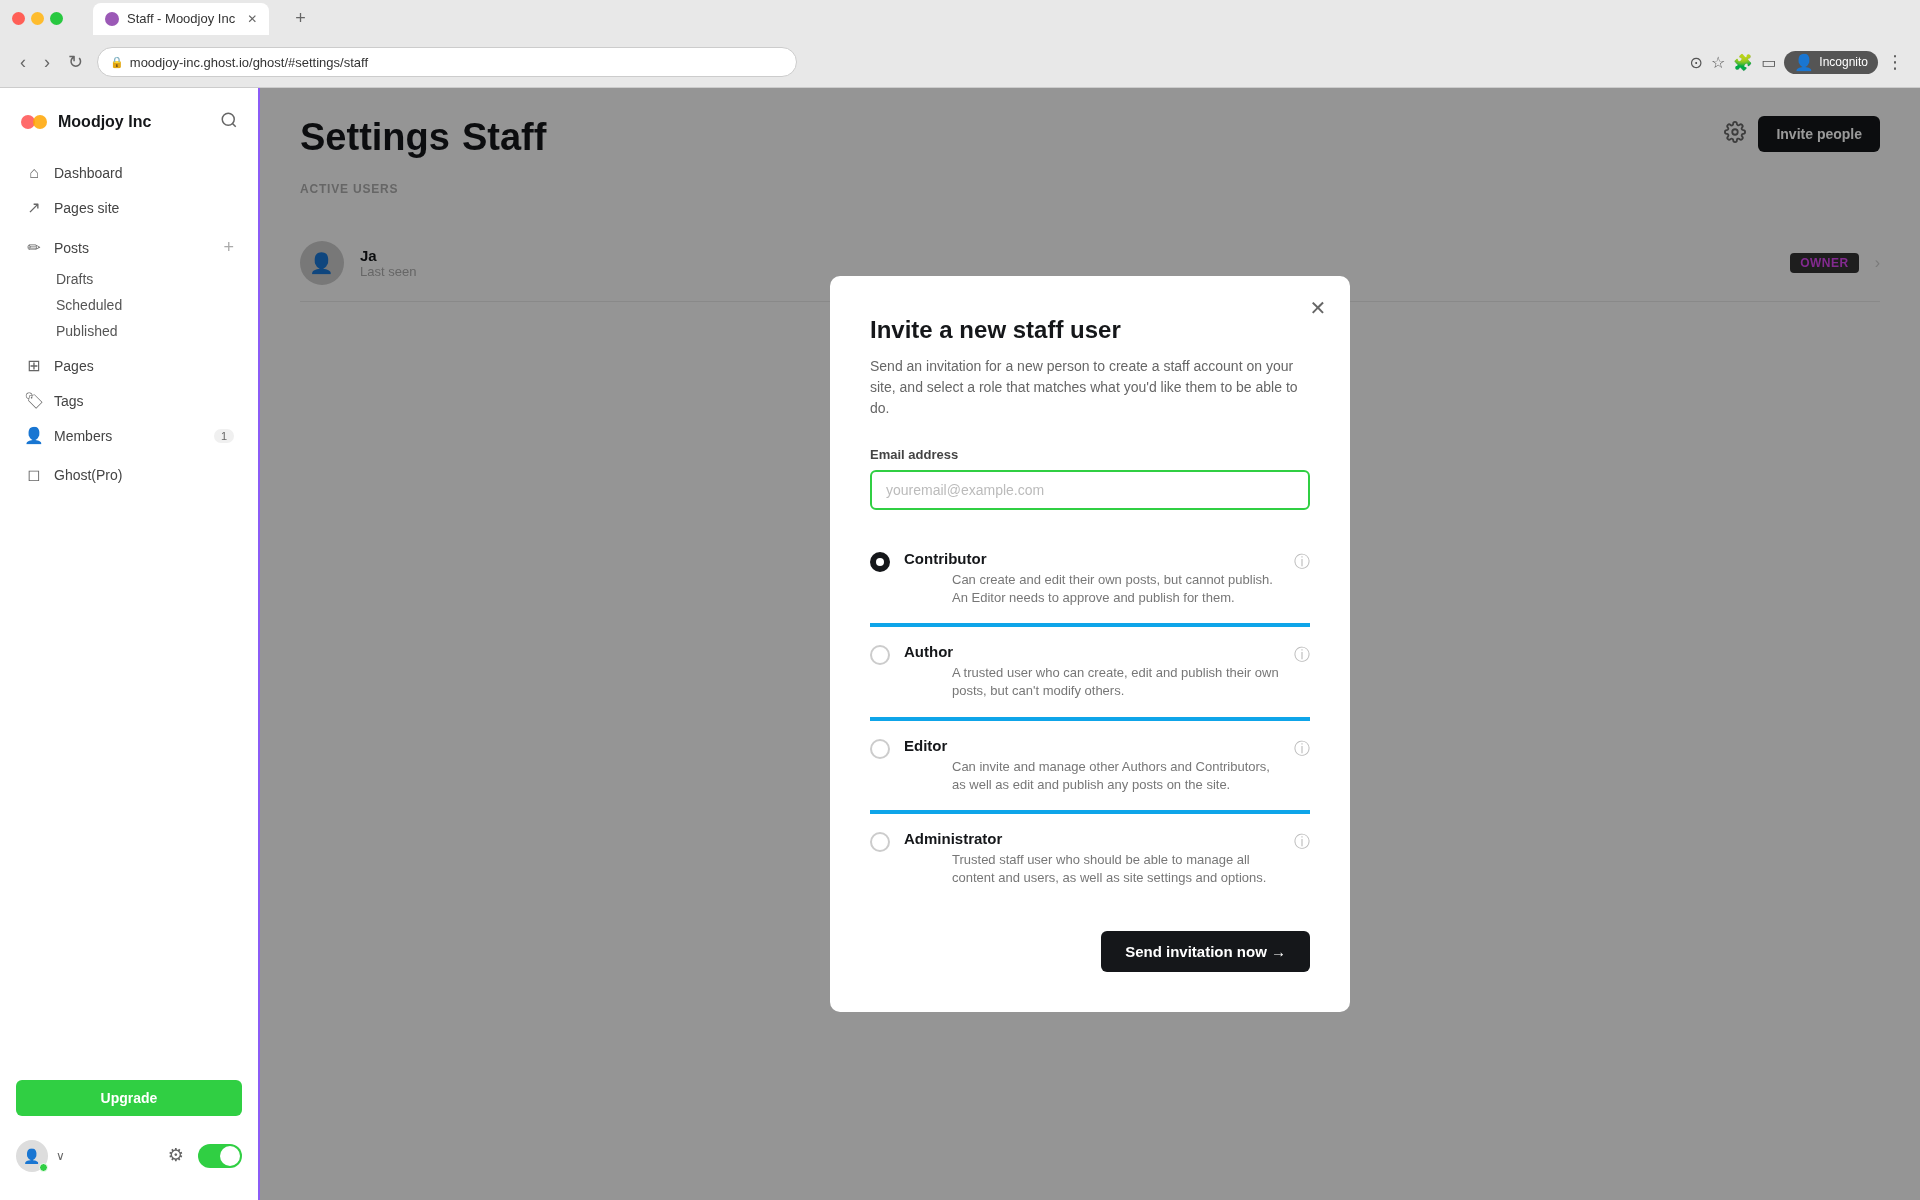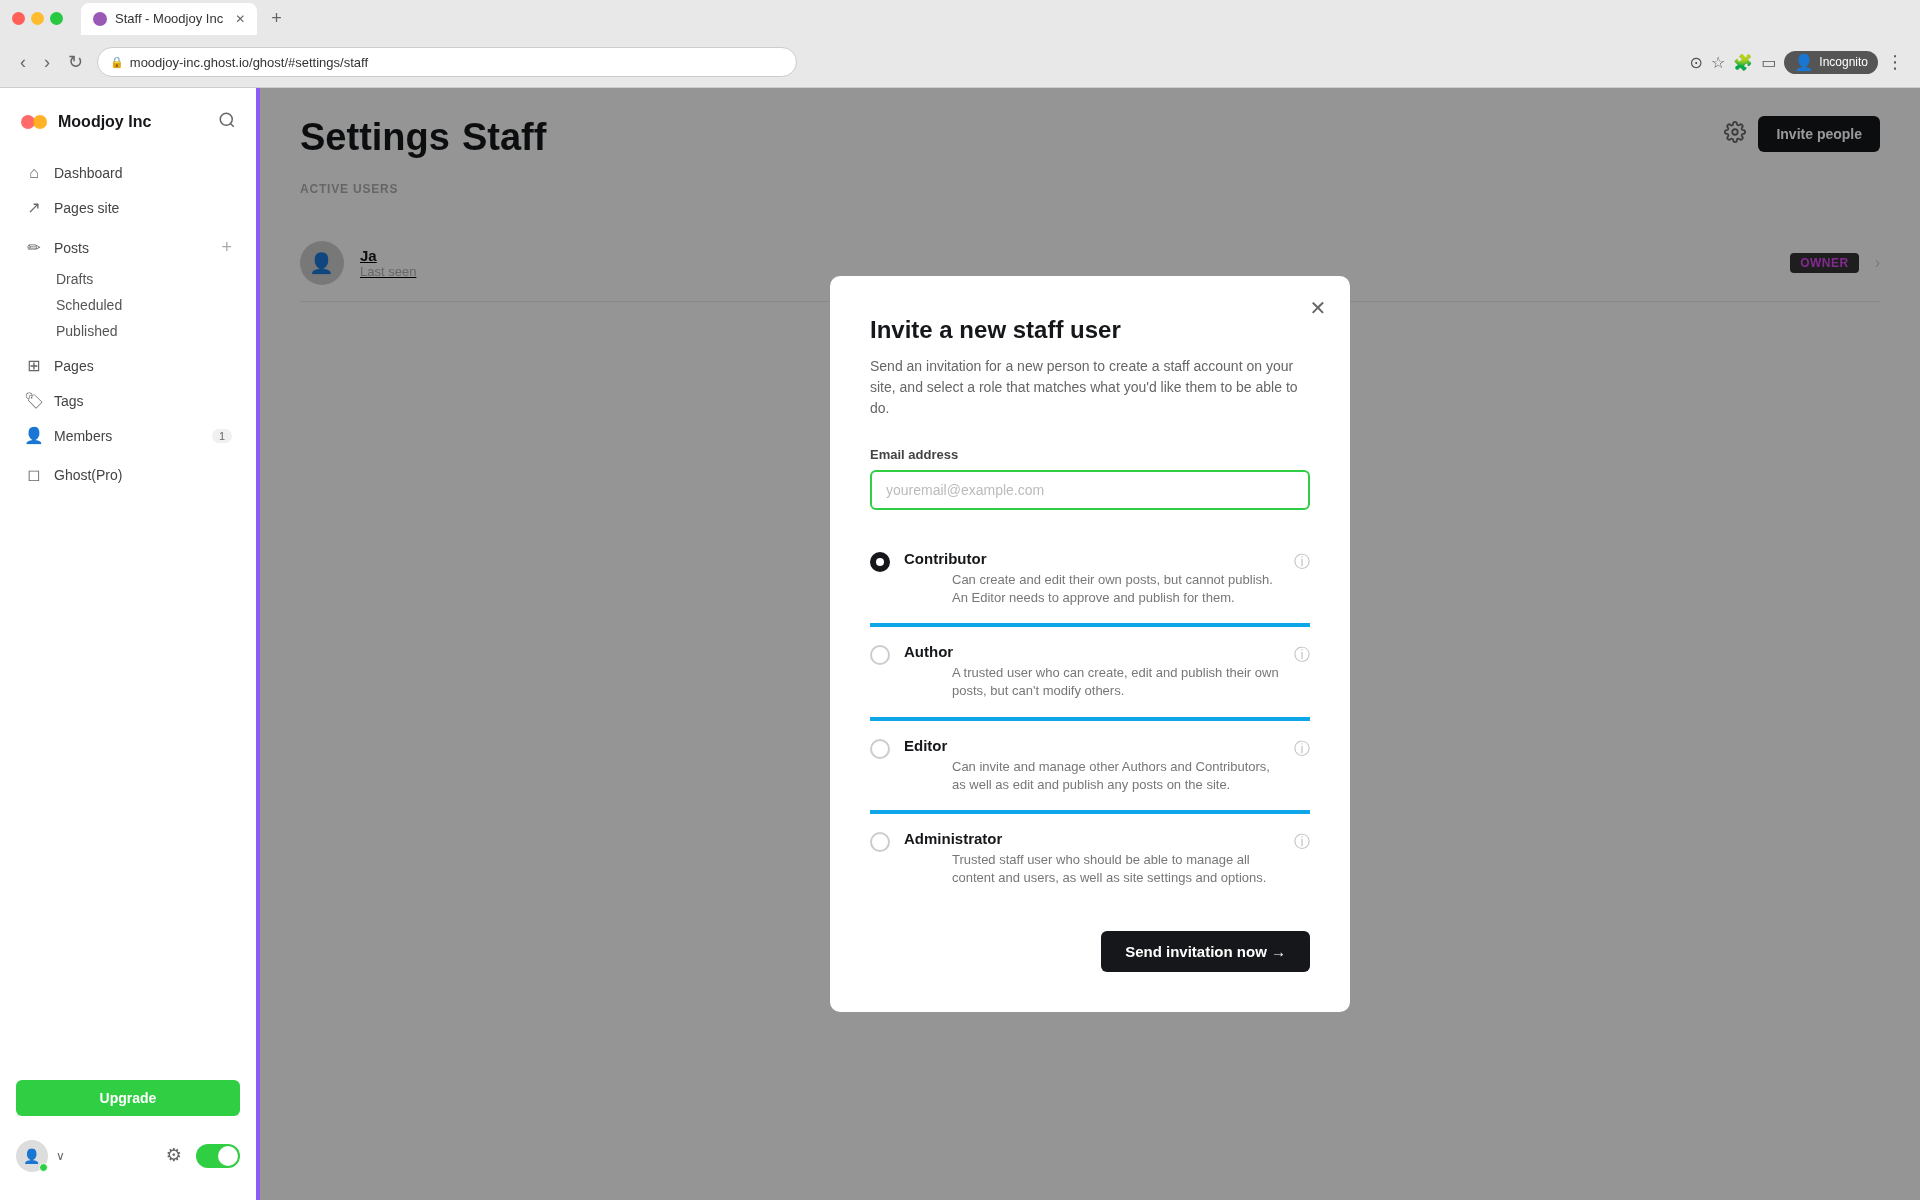--- a/index.html
+++ b/index.html
@@ -1,20 +1,20 @@
 <!DOCTYPE html>
 <html><head>
   <meta charset="utf-8">
   <style>
     * { box-sizing: border-box; margin: 0; padding: 0; }
     body { font-family: -apple-system, BlinkMacSystemFont, 'Segoe UI', sans-serif; background: #f9f9f9; width: 1920px; height: 1200px; overflow: hidden; }
 
     
     .browser-chrome { background: #e8e8e8; height: 88px; display: flex; flex-direction: column; border-bottom: 1px solid #ccc; }
-    .browser-titlebar { height: 38px; display: flex; align-items: center; padding: 0 12px; gap: 8px; }
+    .browser-titlebar { height: 38px; display: flex; align-items: center; padding: 0 12px; gap: 20px; }
     .browser-dots { display: flex; gap: 6px; align-items: center; }
     .dot { width: 13px; height: 13px; border-radius: 50%; }
     .dot-red { background: #ff5f57; }
     .dot-yellow { background: #febc2e; }
     .dot-green { background: #28c840; }
     .browser-tab { display: flex; align-items: center; gap: 8px; background: #fff; border-radius: 8px 8px 0 0; padding: 0 12px; height: 32px; margin-left: 10px; font-size: 13px; color: #333; }
     .browser-tab-icon { width: 14px; height: 14px; background: #9b59b6; border-radius: 50%; }
     .tab-close { font-size: 12px; color: #666; cursor: pointer; margin-left: 4px; }
     .new-tab { font-size: 18px; color: #666; margin-left: 6px; cursor: pointer; }
     .browser-toolbar { height: 50px; display: flex; align-items: center; padding: 0 16px; gap: 10px; }
@@ -24,21 +24,21 @@
     .toolbar-right { display: flex; align-items: center; gap: 8px; margin-left: auto; }
     .toolbar-icon { font-size: 16px; color: #555; cursor: pointer; }
     .incognito-badge { background: #555; color: white; border-radius: 16px; padding: 2px 10px; font-size: 12px; display: flex; align-items: center; gap: 5px; }
     .incognito-icon { font-size: 16px; }
     .more-btn { font-size: 18px; color: #555; cursor: pointer; }
 
     
     .app { display: flex; height: calc(1200px - 88px); }
 
     
-    .sidebar { width: 260px; background: #fff; border-right: 4px solid #8b5cf6; display: flex; flex-direction: column; padding: 20px 0; }
+    .sidebar { width: 260px; background: #fff; border-right: 2px solid #8b5cf6; display: flex; flex-direction: column; padding: 20px 0; }
     .sidebar-header { display: flex; align-items: center; justify-content: space-between; padding: 0 20px 20px; }
     .brand { display: flex; align-items: center; gap: 10px; font-weight: 700; font-size: 16px; color: #15171a; }
     .brand-icon { width: 28px; height: 28px; }
     .search-btn { background: none; border: none; cursor: pointer; font-size: 18px; color: #666; }
     .nav-section { padding: 0 12px; margin-bottom: 4px; }
     .nav-item { display: flex; align-items: center; gap: 10px; padding: 8px 12px; border-radius: 6px; cursor: pointer; color: #444; font-size: 14px; }
     .nav-icon { font-size: 16px; color: #666; width: 20px; text-align: center; }
     .nav-item-label { flex: 1; }
     .nav-count { background: #f0f0f0; border-radius: 10px; padding: 1px 7px; font-size: 11px; color: #666; }
     .nav-add { font-size: 18px; color: #aaa; cursor: pointer; }
@@ -55,21 +55,21 @@
     .footer-icon { font-size: 18px; color: #666; cursor: pointer; }
     .toggle { width: 44px; height: 24px; background: #30cf43; border-radius: 12px; position: relative; cursor: pointer; display: flex; align-items: center; padding: 2px; }
     .toggle-knob { width: 20px; height: 20px; background: white; border-radius: 50%; margin-left: auto; }
 
     
     .main { flex: 1; background: #f9f9f9; position: relative; overflow: hidden; }
 
     .staff-list { padding: 20px 40px; }
     .staff-item { display: flex; align-items: center; gap: 16px; padding: 16px 0; border-bottom: 1px solid #e5e5e5; }
     .staff-avatar { width: 44px; height: 44px; border-radius: 50%; background: #c8c8c8; display: flex; align-items: center; justify-content: center; font-size: 20px; color: #888; }
-    .staff-info { flex: 1; text-decoration: underline; }
+    .staff-info { flex: 1; }
     .staff-name { font-size: 15px; font-weight: 600; color: #15171a; }
     .staff-meta { font-size: 13px; color: #aaa; }
     .staff-role { background: #333; color: #d946ef; border-radius: 4px; padding: 3px 10px; font-size: 12px; font-weight: 600; letter-spacing: 0.5px; }
     .staff-chevron { font-size: 16px; color: #ccc; cursor: pointer; }
 
     
     .top-right-actions { position: absolute; top: 28px; right: 40px; display: flex; align-items: center; gap: 12px; }
     .settings-icon-btn { background: none; border: none; font-size: 20px; color: #666; cursor: pointer; }
     .invite-people-btn { background: #15171a; color: white; border: none; border-radius: 6px; padding: 10px 18px; font-size: 14px; font-weight: 600; cursor: pointer; }
 

